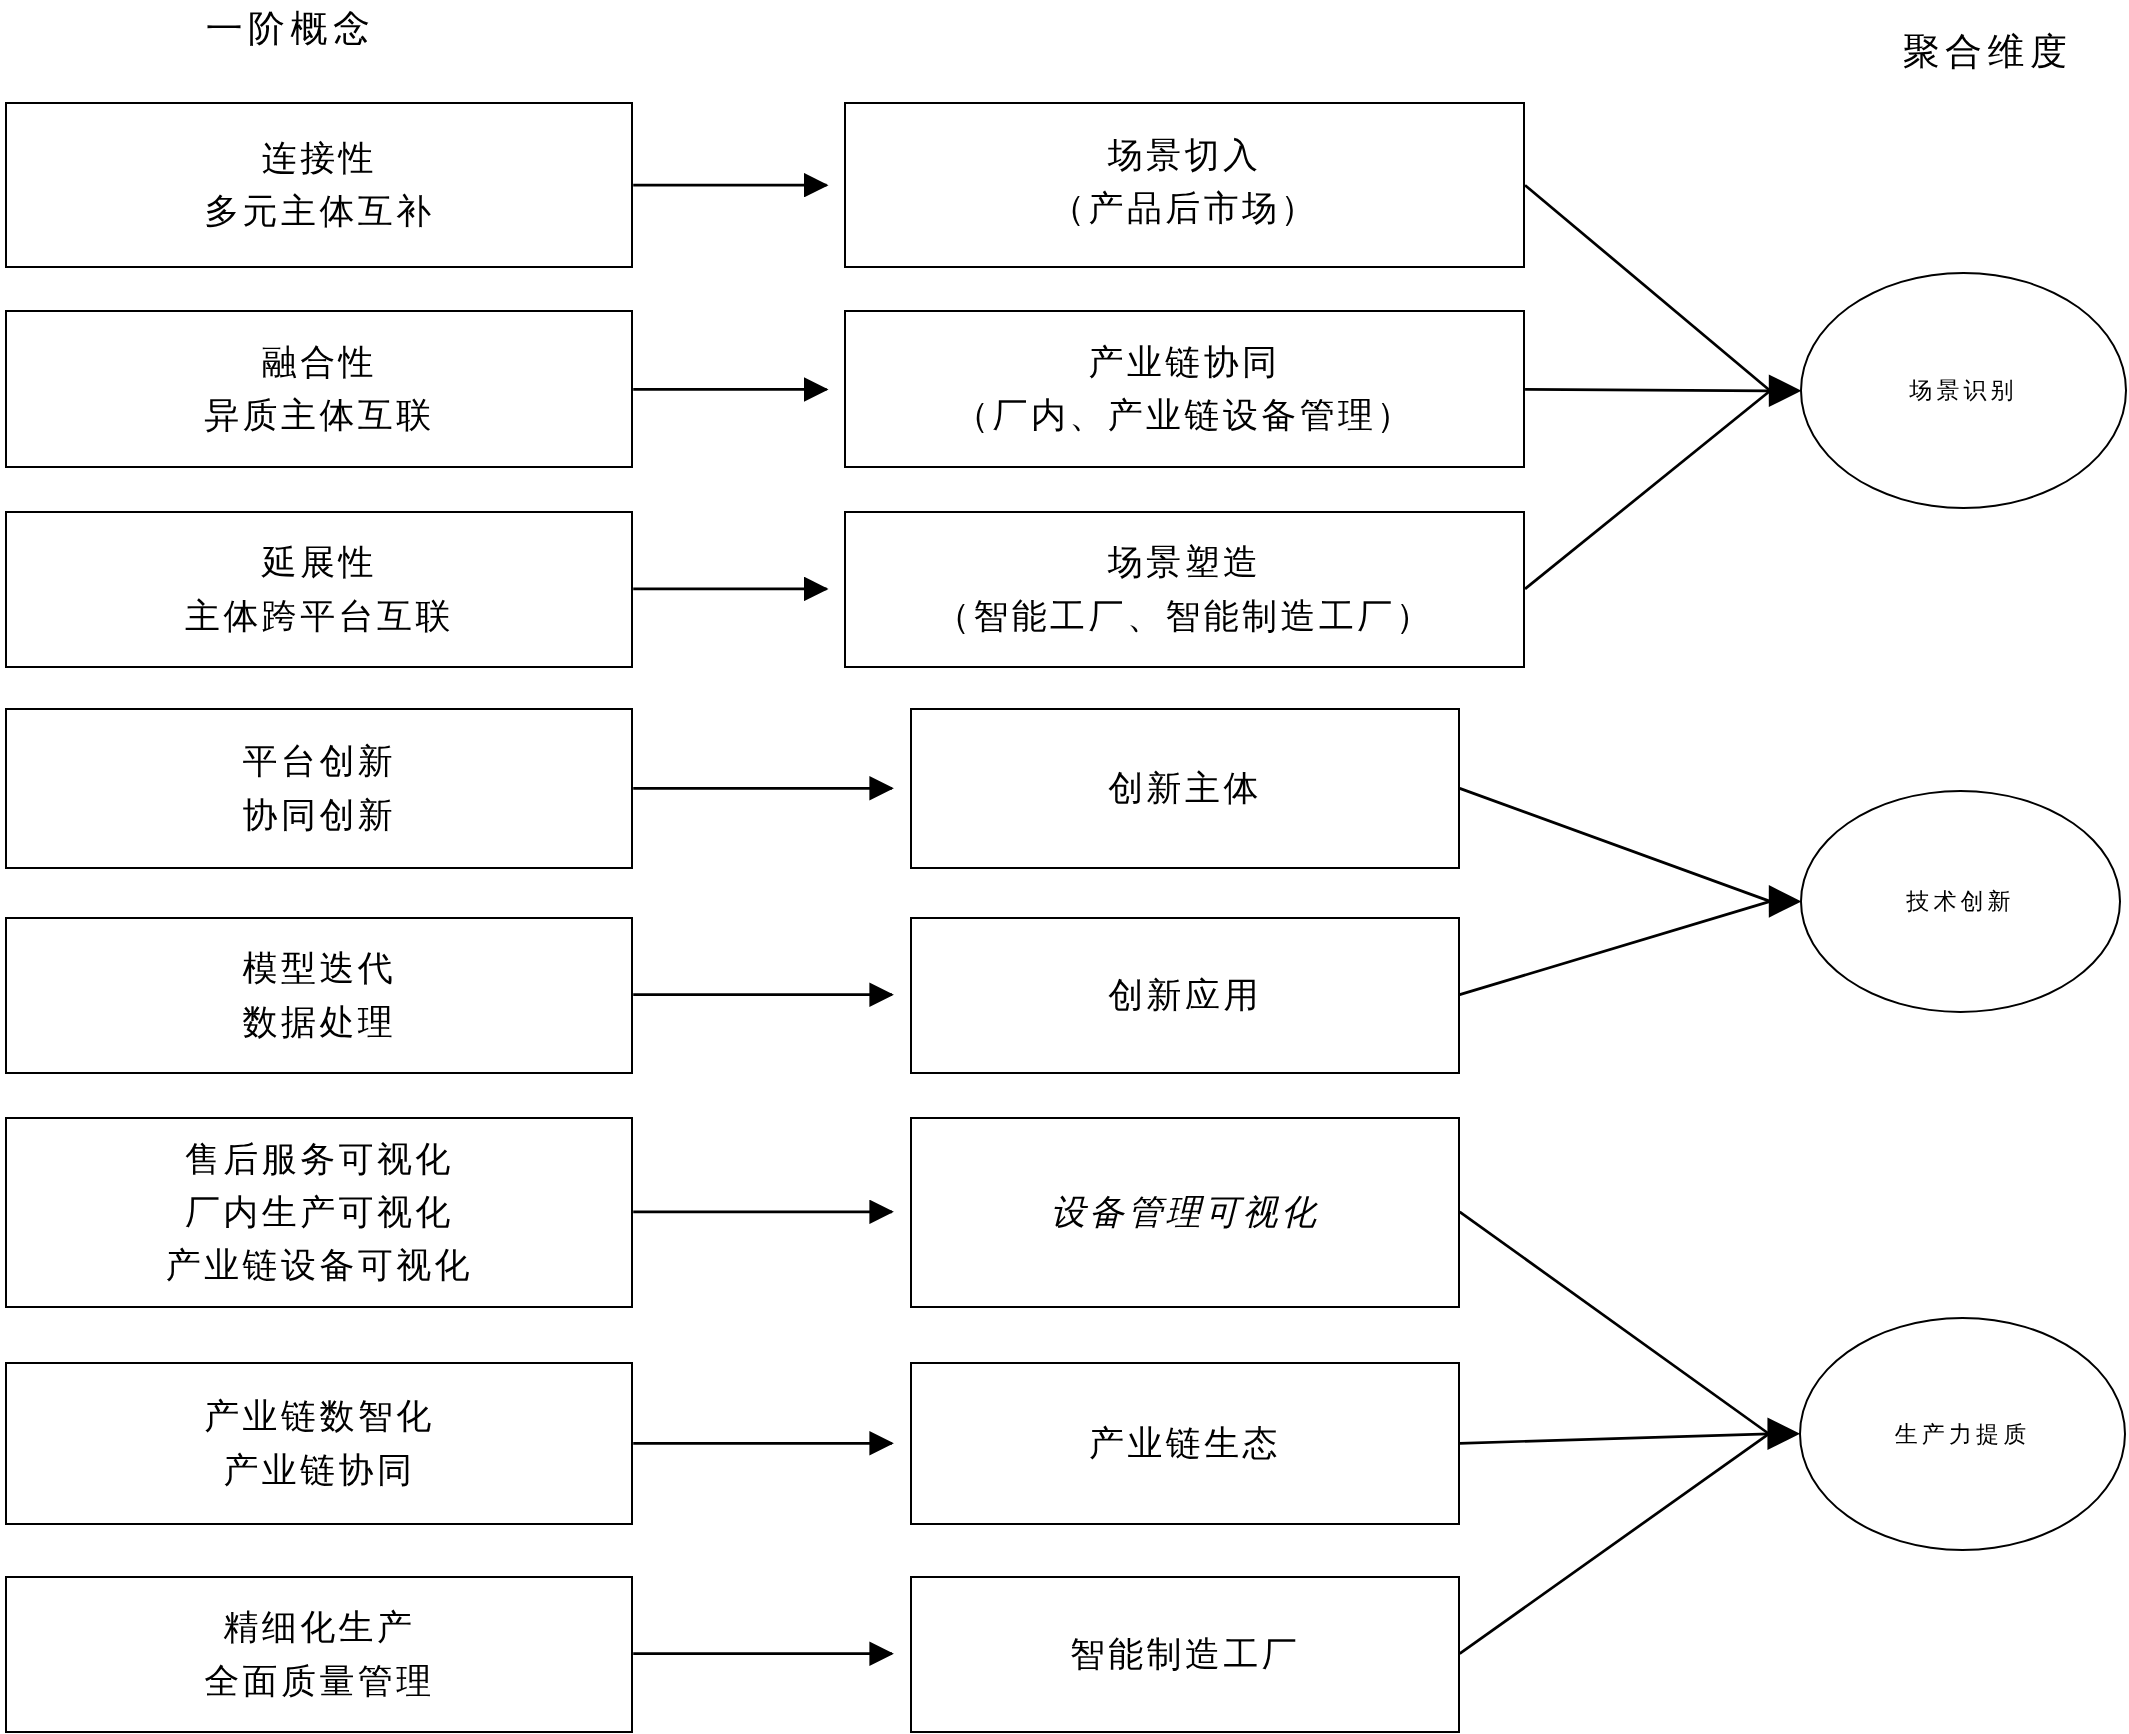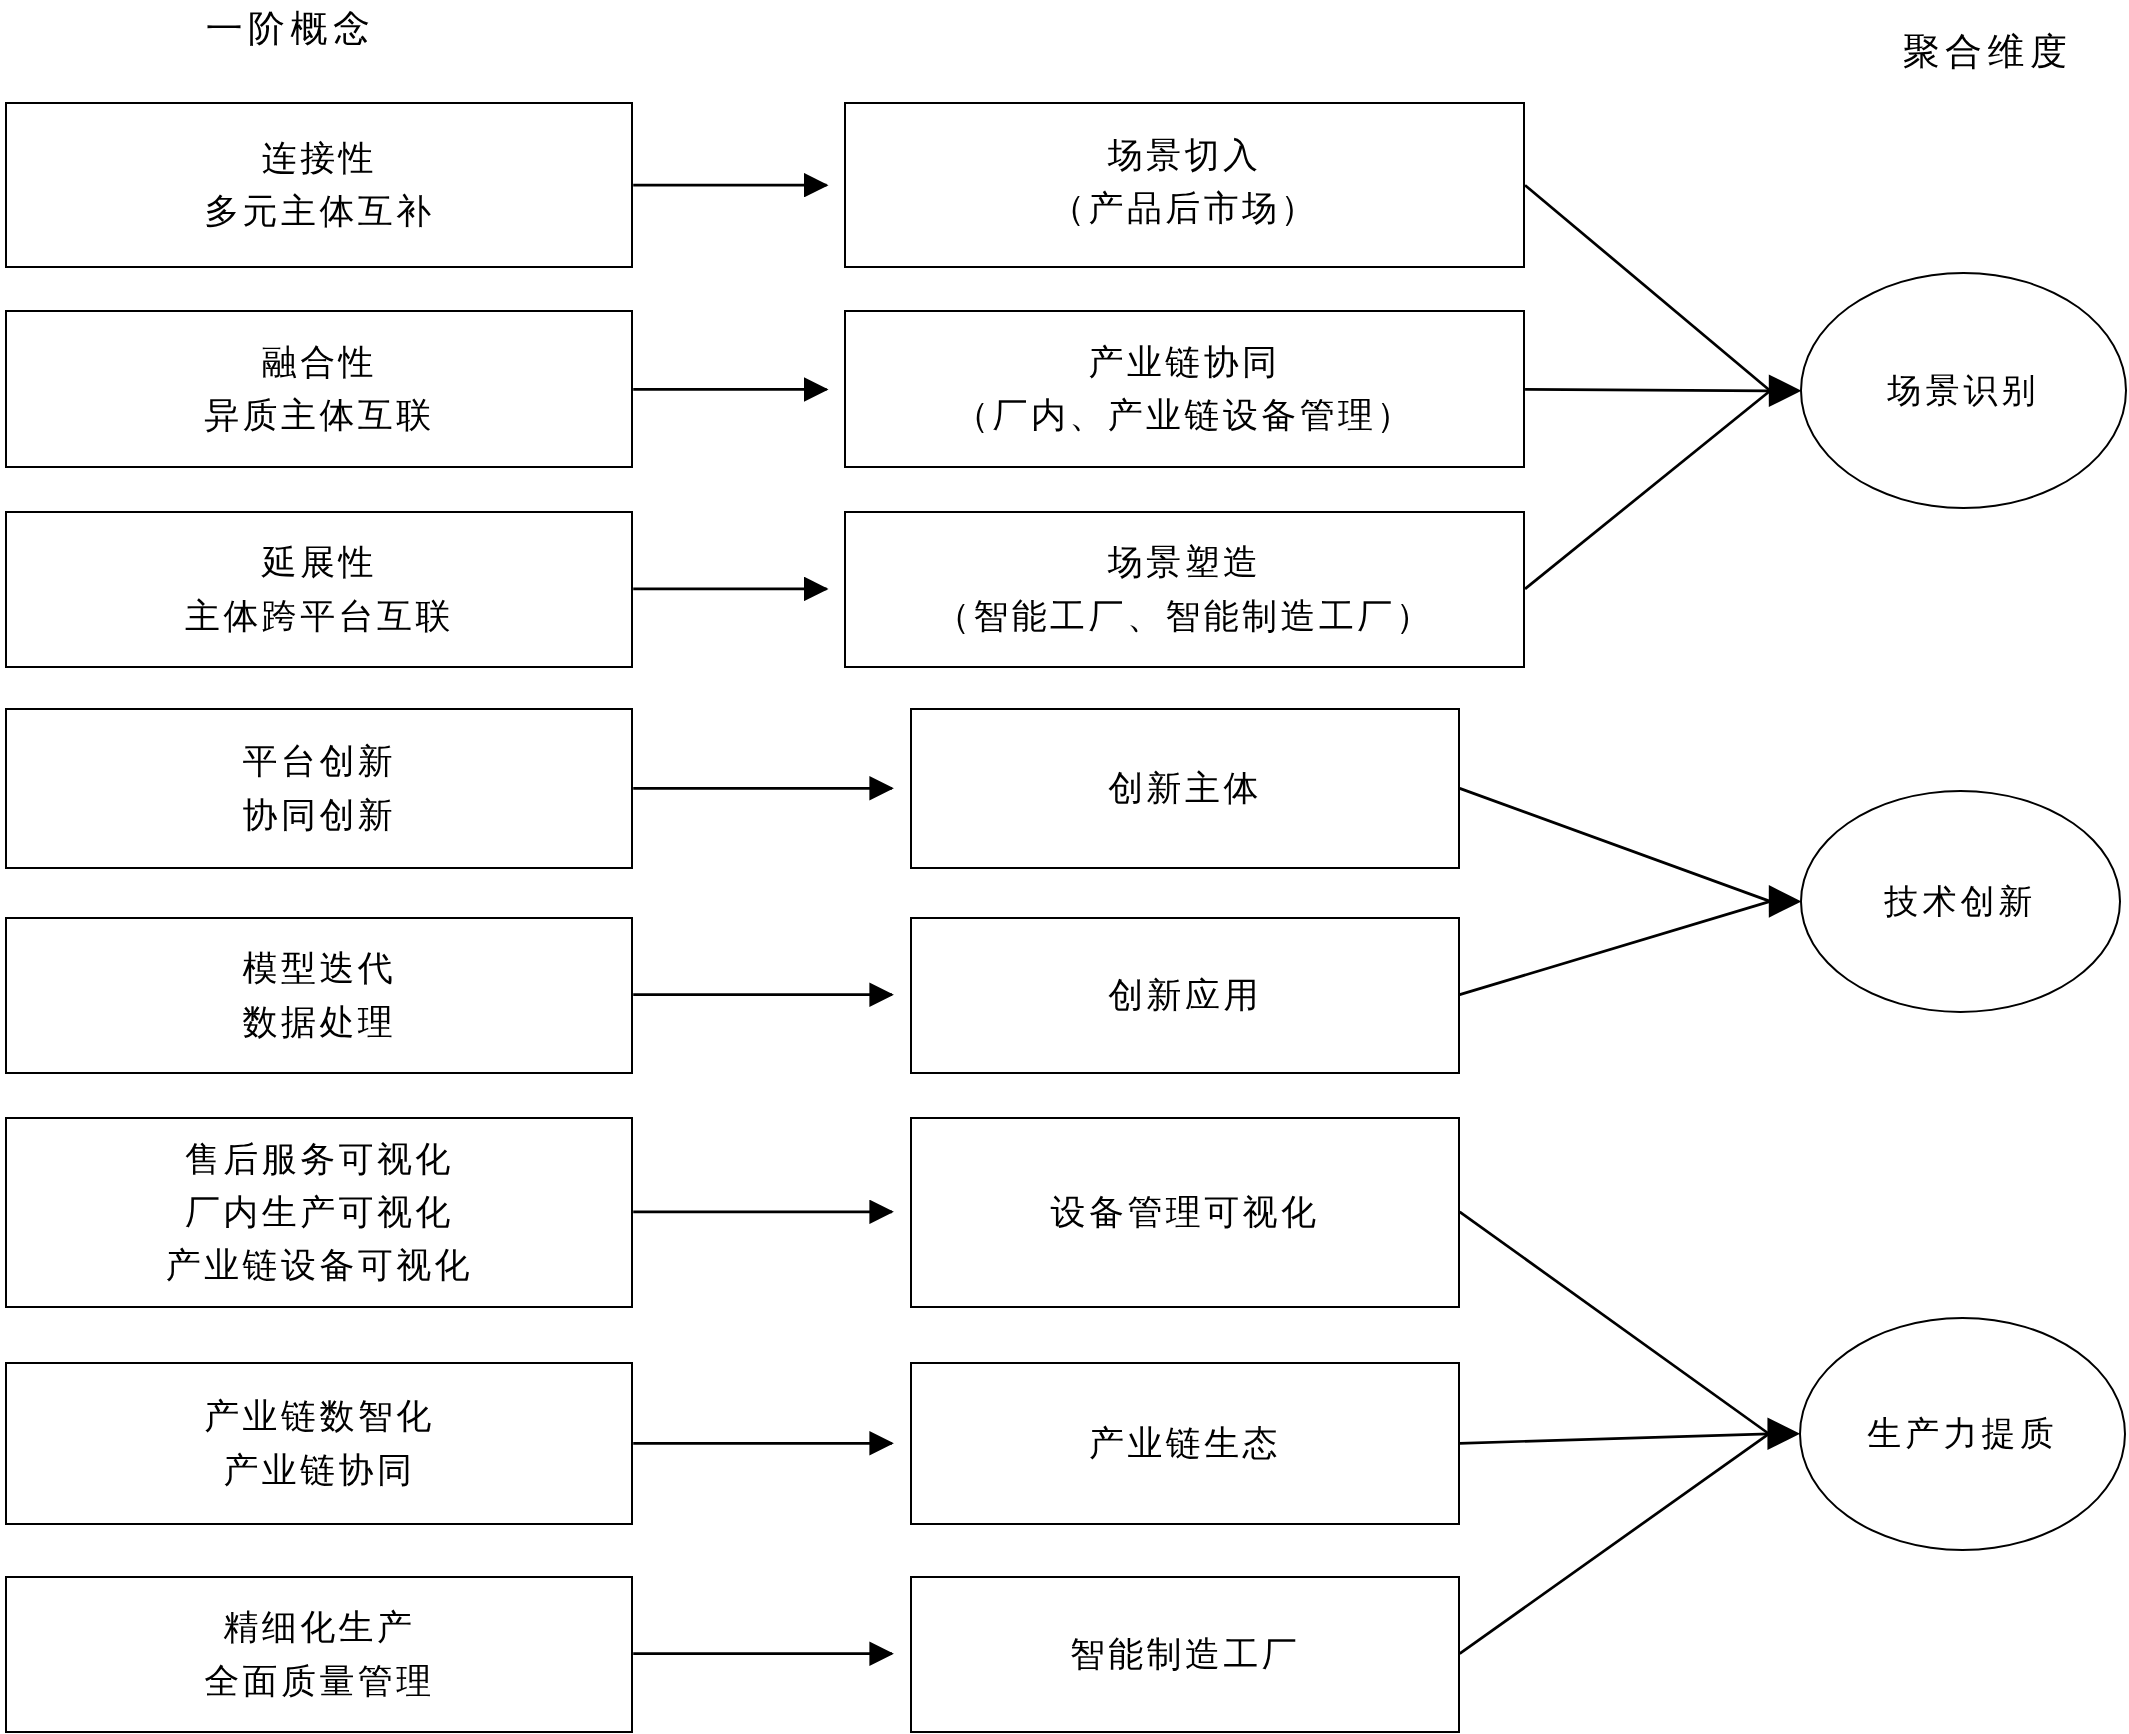--- a/index.html
+++ b/index.html
@@ -53,21 +53,21 @@
     position: absolute;
     border: 2.7px solid #000000;
     border-radius: 50%;
     background: #ffffff;
     display: flex;
     align-items: center;
     justify-content: center;
     box-sizing: border-box;
   }
   .ellipse-text {
-    font-size: 34px;
+    font-size: 23px;
     letter-spacing: 4.1px;
     text-align: right;
     white-space: nowrap;
   }
 
   
   #hdr-first  { left: 86px;  top: 4.1px;  width: 409px; }
   #hdr-second { left: 981px; top: 4.1px;  width: 409px; }
   #hdr-third  { left: 1841px; top: 27px; width: 293px; }
 
@@ -81,21 +81,21 @@
   #lb5 { top: 1117px; height: 191px; }
   #lb6 { top: 1362px; height: 163px; }
   #lb7 { top: 1576px; height: 157px; }
 
   
   #mb0 { left: 844px; width: 681px; top: 102px;  height: 166px; font-family: Liberation Mono, monospace; }
   #mb1 { left: 844px; width: 681px; top: 310px;  height: 158px; }
   #mb2 { left: 844px; width: 681px; top: 511px;  height: 157px; }
   #mb3 { left: 910px; width: 550px;  top: 708px; height: 161px; }
   #mb4 { left: 910px; width: 550px;  top: 917px; height: 157px; }
-  #mb5 { left: 910px; width: 550px;  top: 1117px; height: 191px; }
+  #mb5 { left: 910px; width: 550px;  top: 1117px; height: 191px; font-style: italic; }
   #mb6 { left: 910px; width: 550px;  top: 1362px; height: 163px; }
   #mb7 { left: 910px; width: 550px;  top: 1576px; height: 157px; }
 
   
   #el0 { left: 1800px; top: 272px;  width: 327px; height: 237px; }
   #el1 { left: 1800px; top: 790px; width: 321px; height: 223px; }
   #el2 { left: 1799px; top: 1317px; width: 327px; height: 234px; }
 </style>
 </head>
 <body>

